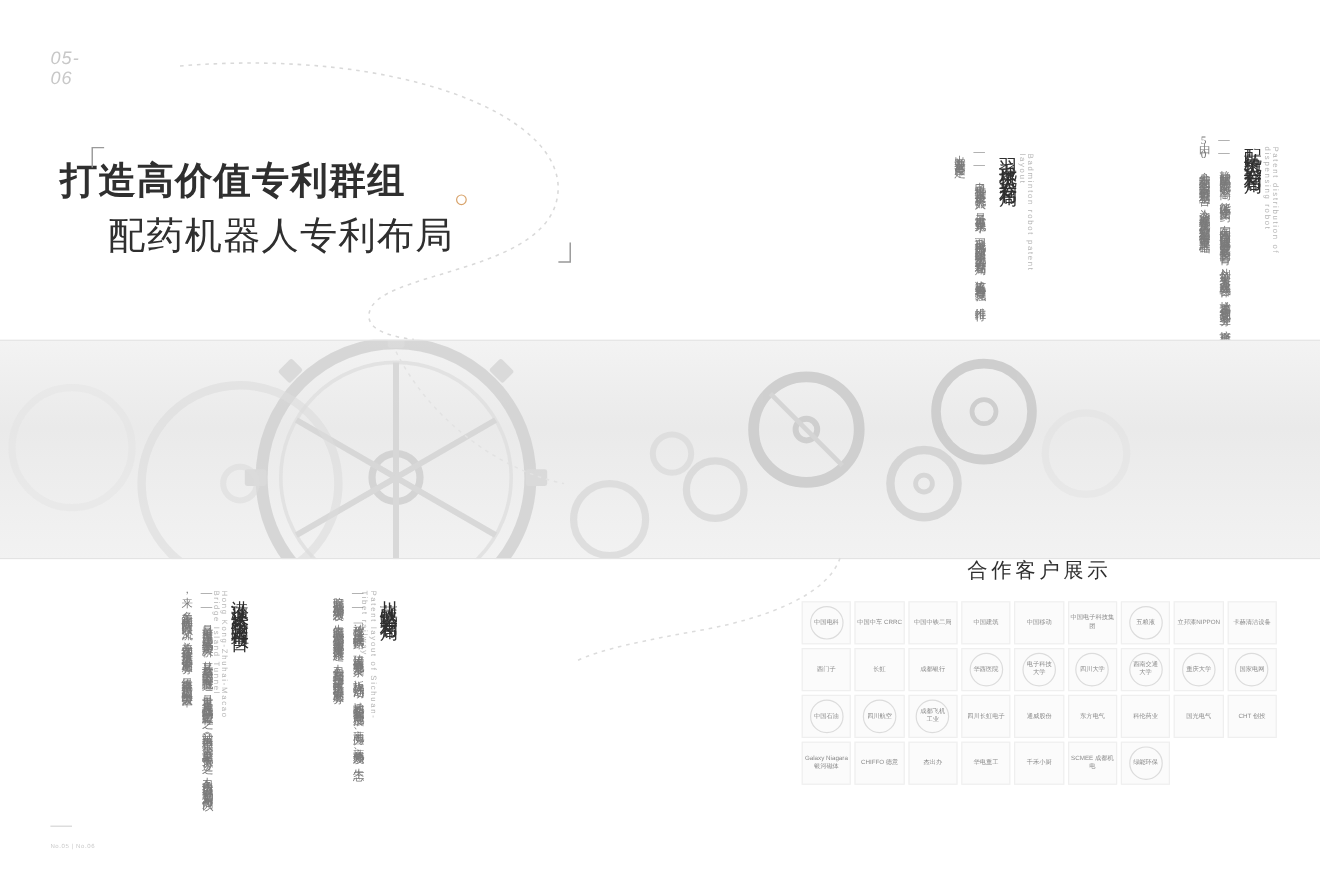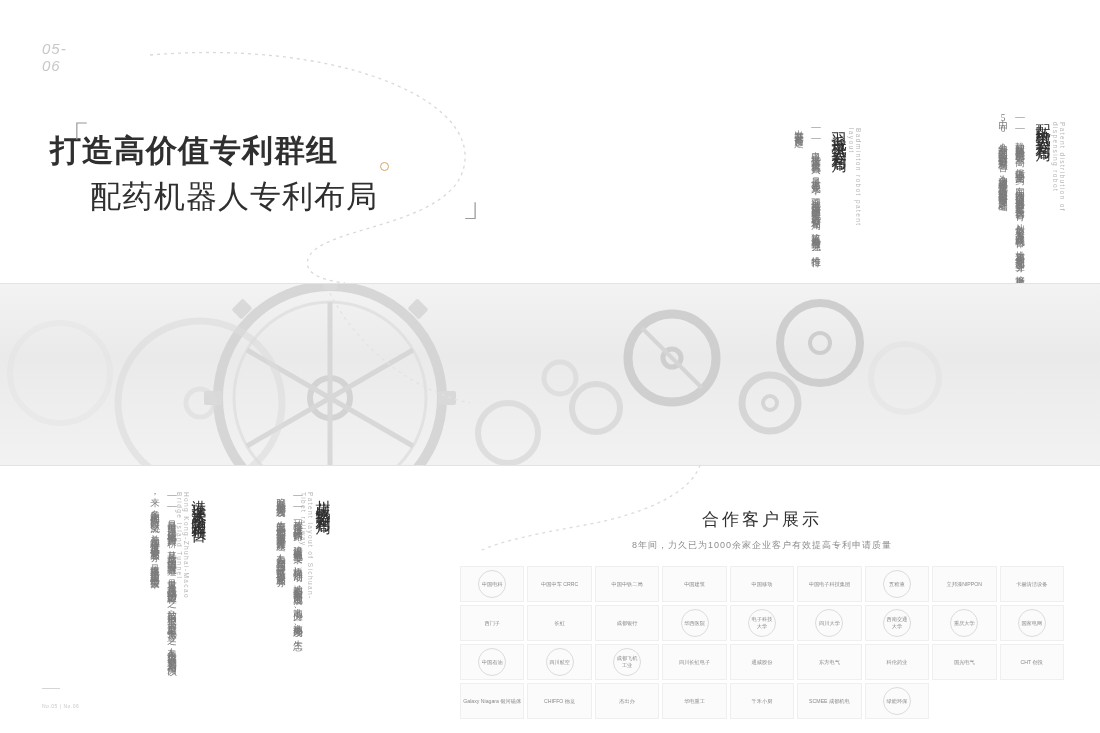--- a/index.html
+++ b/index.html
@@ -69,21 +69,21 @@
   .banner{
     position:absolute;left:0;top:283px;width:1100px;height:183px;
     background:linear-gradient(180deg,#f3f3f3 0%,#eaeaea 40%,#f2f2f2 100%);
     overflow:hidden;
   }
   .banner .edge-top{position:absolute;left:0;top:0;width:100%;height:1px;background:#e3e3e3;}
   .banner .edge-bot{position:absolute;left:0;bottom:0;width:100%;height:1px;background:#e3e3e3;}
 
   
   .partners{
-    position:absolute;right:36px;top:508px;width:604px;
+    position:absolute;right:36px;top:464px;width:396px;
   }
   .partners .ptitle{
     font-size:17px;letter-spacing:3px;color:#2f2f2f;text-align:center;
     font-family:"Liberation Serif",serif;
   }
   .partners .psub{
     margin-top:8px;font-size:9px;color:#8d8d8d;text-align:center;letter-spacing:1px;
     font-family:"Liberation Sans",sans-serif;
   }
   .logo-grid{
@@ -228,21 +228,20 @@
   <div class="vtxt vlabel" style="left:300px;top:492px;height:115px;">Patent layout of Sichuan-Tibet railway</div>
   <div class="vtxt vtitle" style="left:312px;top:488px;height:150px;">川藏铁路专利布局</div>
   <div class="vtxt vbody" style="left:222px;top:490px;height:145px;width:84px;">——被称作「最难建设的铁路」，建设者面临地形复杂、板块强烈活动、地质断裂和高烈度地震、高地应力、高地热频发、生态脆弱以及地质灾害频发、生态脆弱以及地震灾害和地重难度大等难题，力久专利布局与保护「最美铁路」提供专利服务。</div>
 
   <div class="vtxt vlabel" style="left:176px;top:492px;height:120px;">Hong Kong-Zhuhai-Macao Bridge Island Tunnel</div>
   <div class="vtxt vtitle" style="left:188px;top:488px;height:130px;">港珠澳大桥岛隧工程项目</div>
   <div class="vtxt vbody" style="left:48px;top:490px;height:170px;width:132px;">——是目前世界上已建成或长跨海大桥，其最长度与长的沉管海底隧道，是世界上最具挑战性的超级工程之一，被英国《卫报》誉为「新世界七大奇迹」之一。力久负责该项目专利策划与布局以来，多年工程师团队行而以交流，并为保护工程技术成果提供专利服务，最终赢得了超级工程的出类拔萃。</div>
 
   <div class="partners">
     <div class="ptitle">合作客户展示</div>
-    <div class="psub">8年间，力久已为1000余家企业客户有效提高专利申请质量</div>
     <div class="logo-grid" id="logo-grid">
         <div class="logo-cell round">
           <span>中国电科</span>
         </div>
         <div class="logo-cell">
           <span>中国中车 CRRC</span>
         </div>
         <div class="logo-cell">
           <span>中国中铁二局</span>
         </div>

